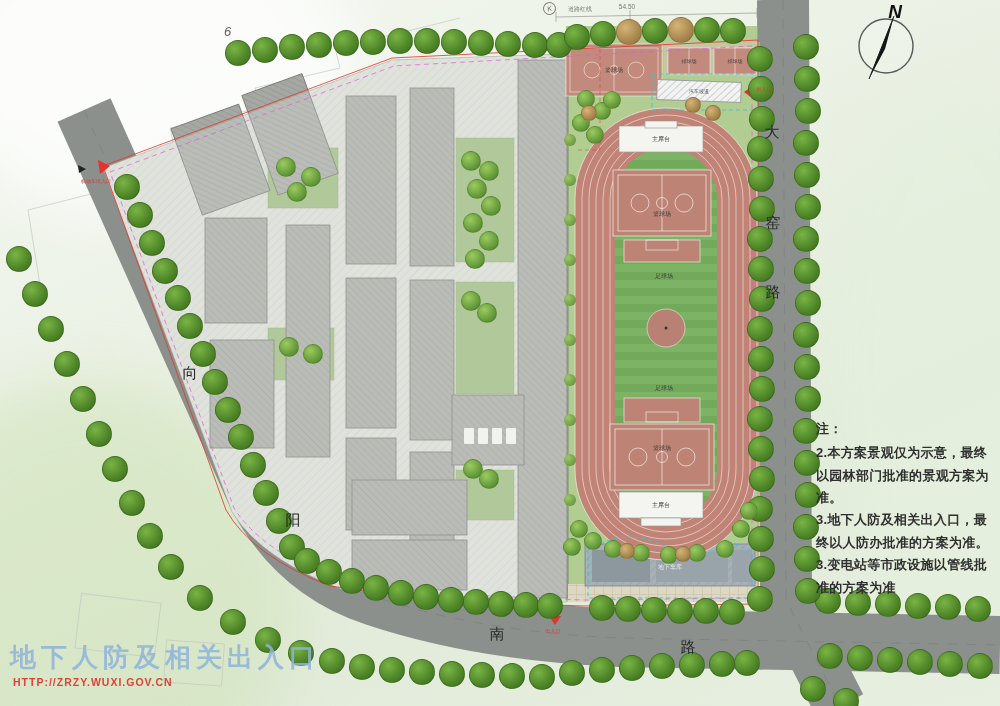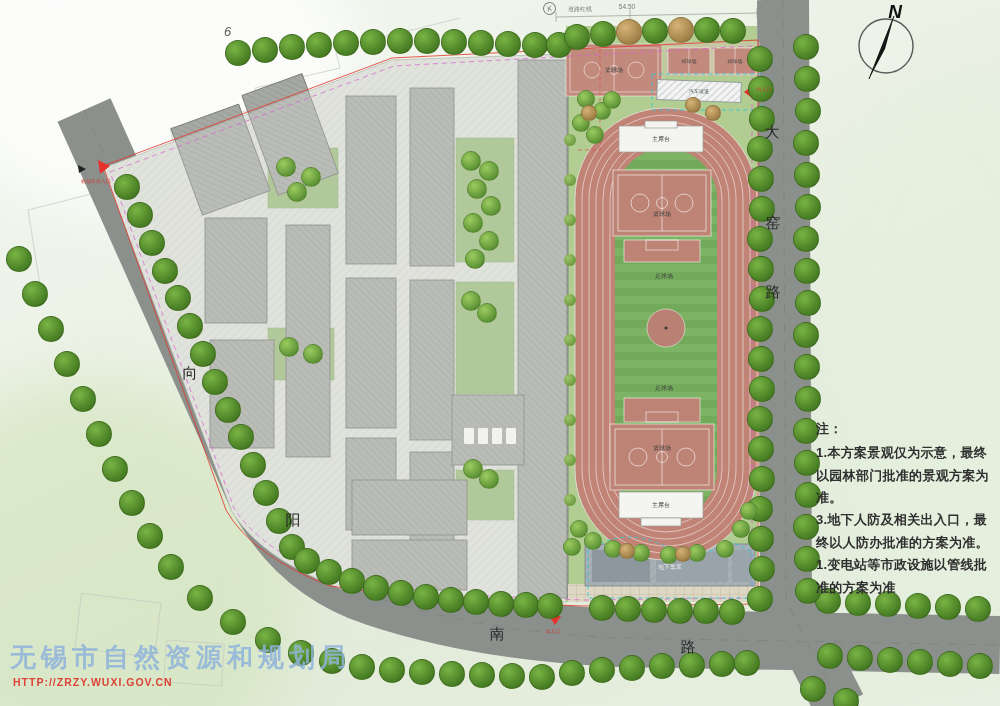--- a/index.html
+++ b/index.html
@@ -435,20 +435,20 @@
 
   <div id="axis-k">K</div>
   <div class="lbl" style="left:580px;top:9px;font-size:6px;color:#77776f;">道路红线</div>
   <div class="lbl" style="left:627px;top:7px;font-size:6.5px;color:#77776f;">54.50</div>
   <div id="plot-6">6</div>
 
   <div class="lbl" id="north-label" style="left:895px;top:11px;">N</div>
 
   <div id="notes" style="color: rgb(47, 47, 47);">
     <div class="nh">注：</div>
-    <div>1.本方案景观仅为示意，最终以园林部门批准的景观方案为准。</div>
+    <div>2.本方案景观仅为示意，最终以园林部门批准的景观方案为准。</div>
     <div>3.地下人防及相关出入口，最终以人防办批准的方案为准。</div>
-    <div>1.变电站等市政设施以管线批准的方案为准</div>
+    <div>3.变电站等市政设施以管线批准的方案为准</div>
   </div>
 
-  <div id="watermark-agency" style="color: rgb(143, 179, 218);">无锡市自然资源和规划局</div>
+  <div id="watermark-agency" style="color: rgb(143, 179, 218);">地下人防及相关出入口</div>
   <div id="watermark-url" style="color: rgb(221, 66, 56);">HTTP://ZRZY.WUXI.GOV.CN</div>
 </div>
 
 </body></html>

